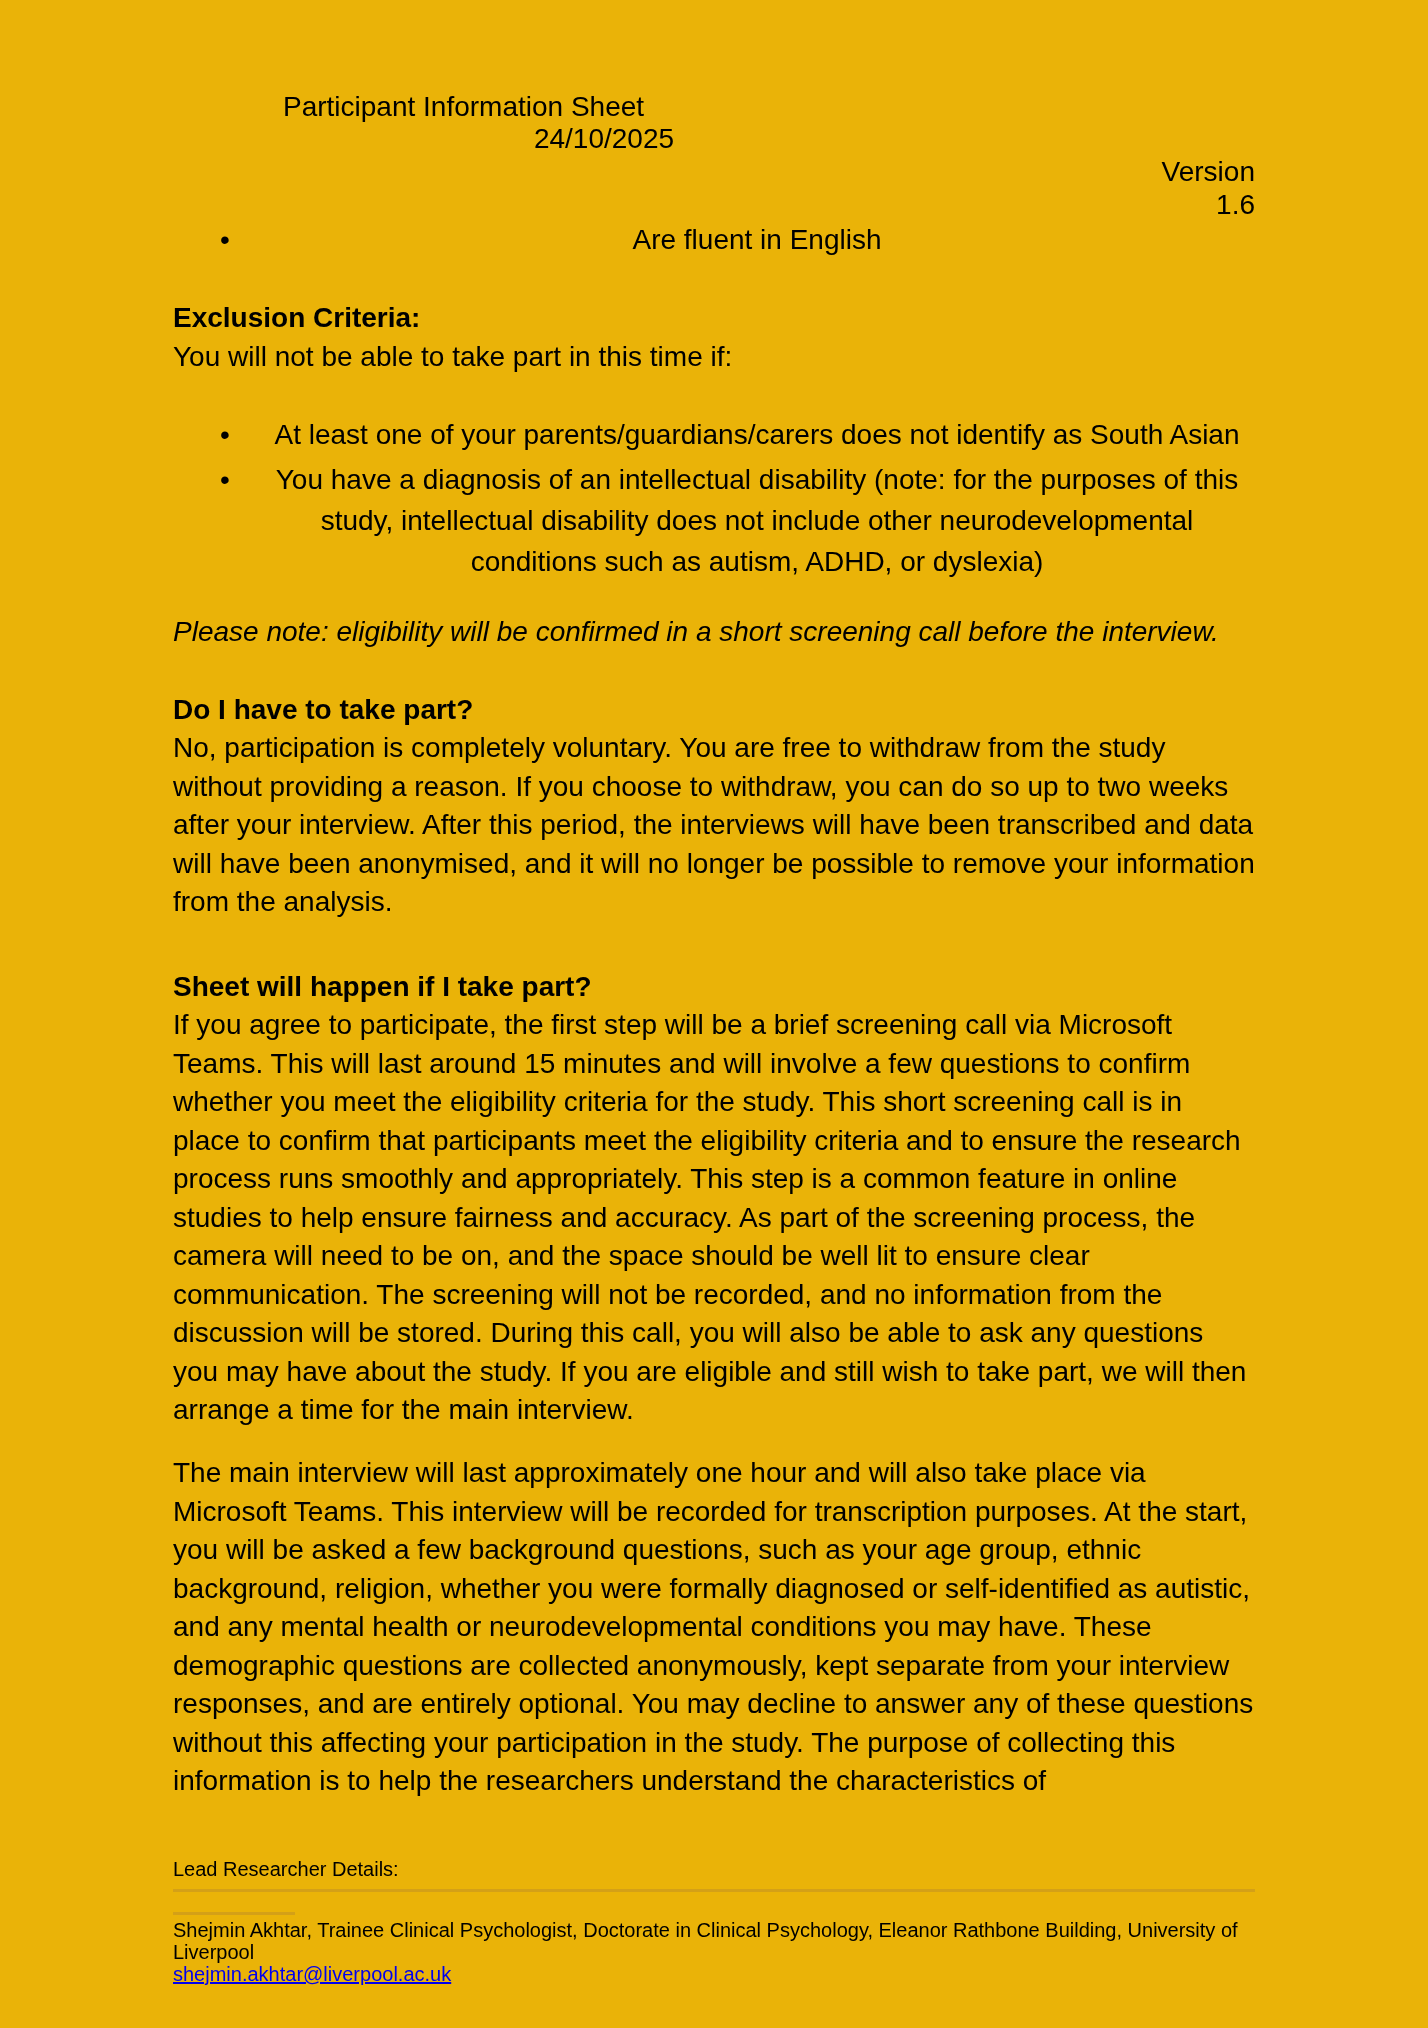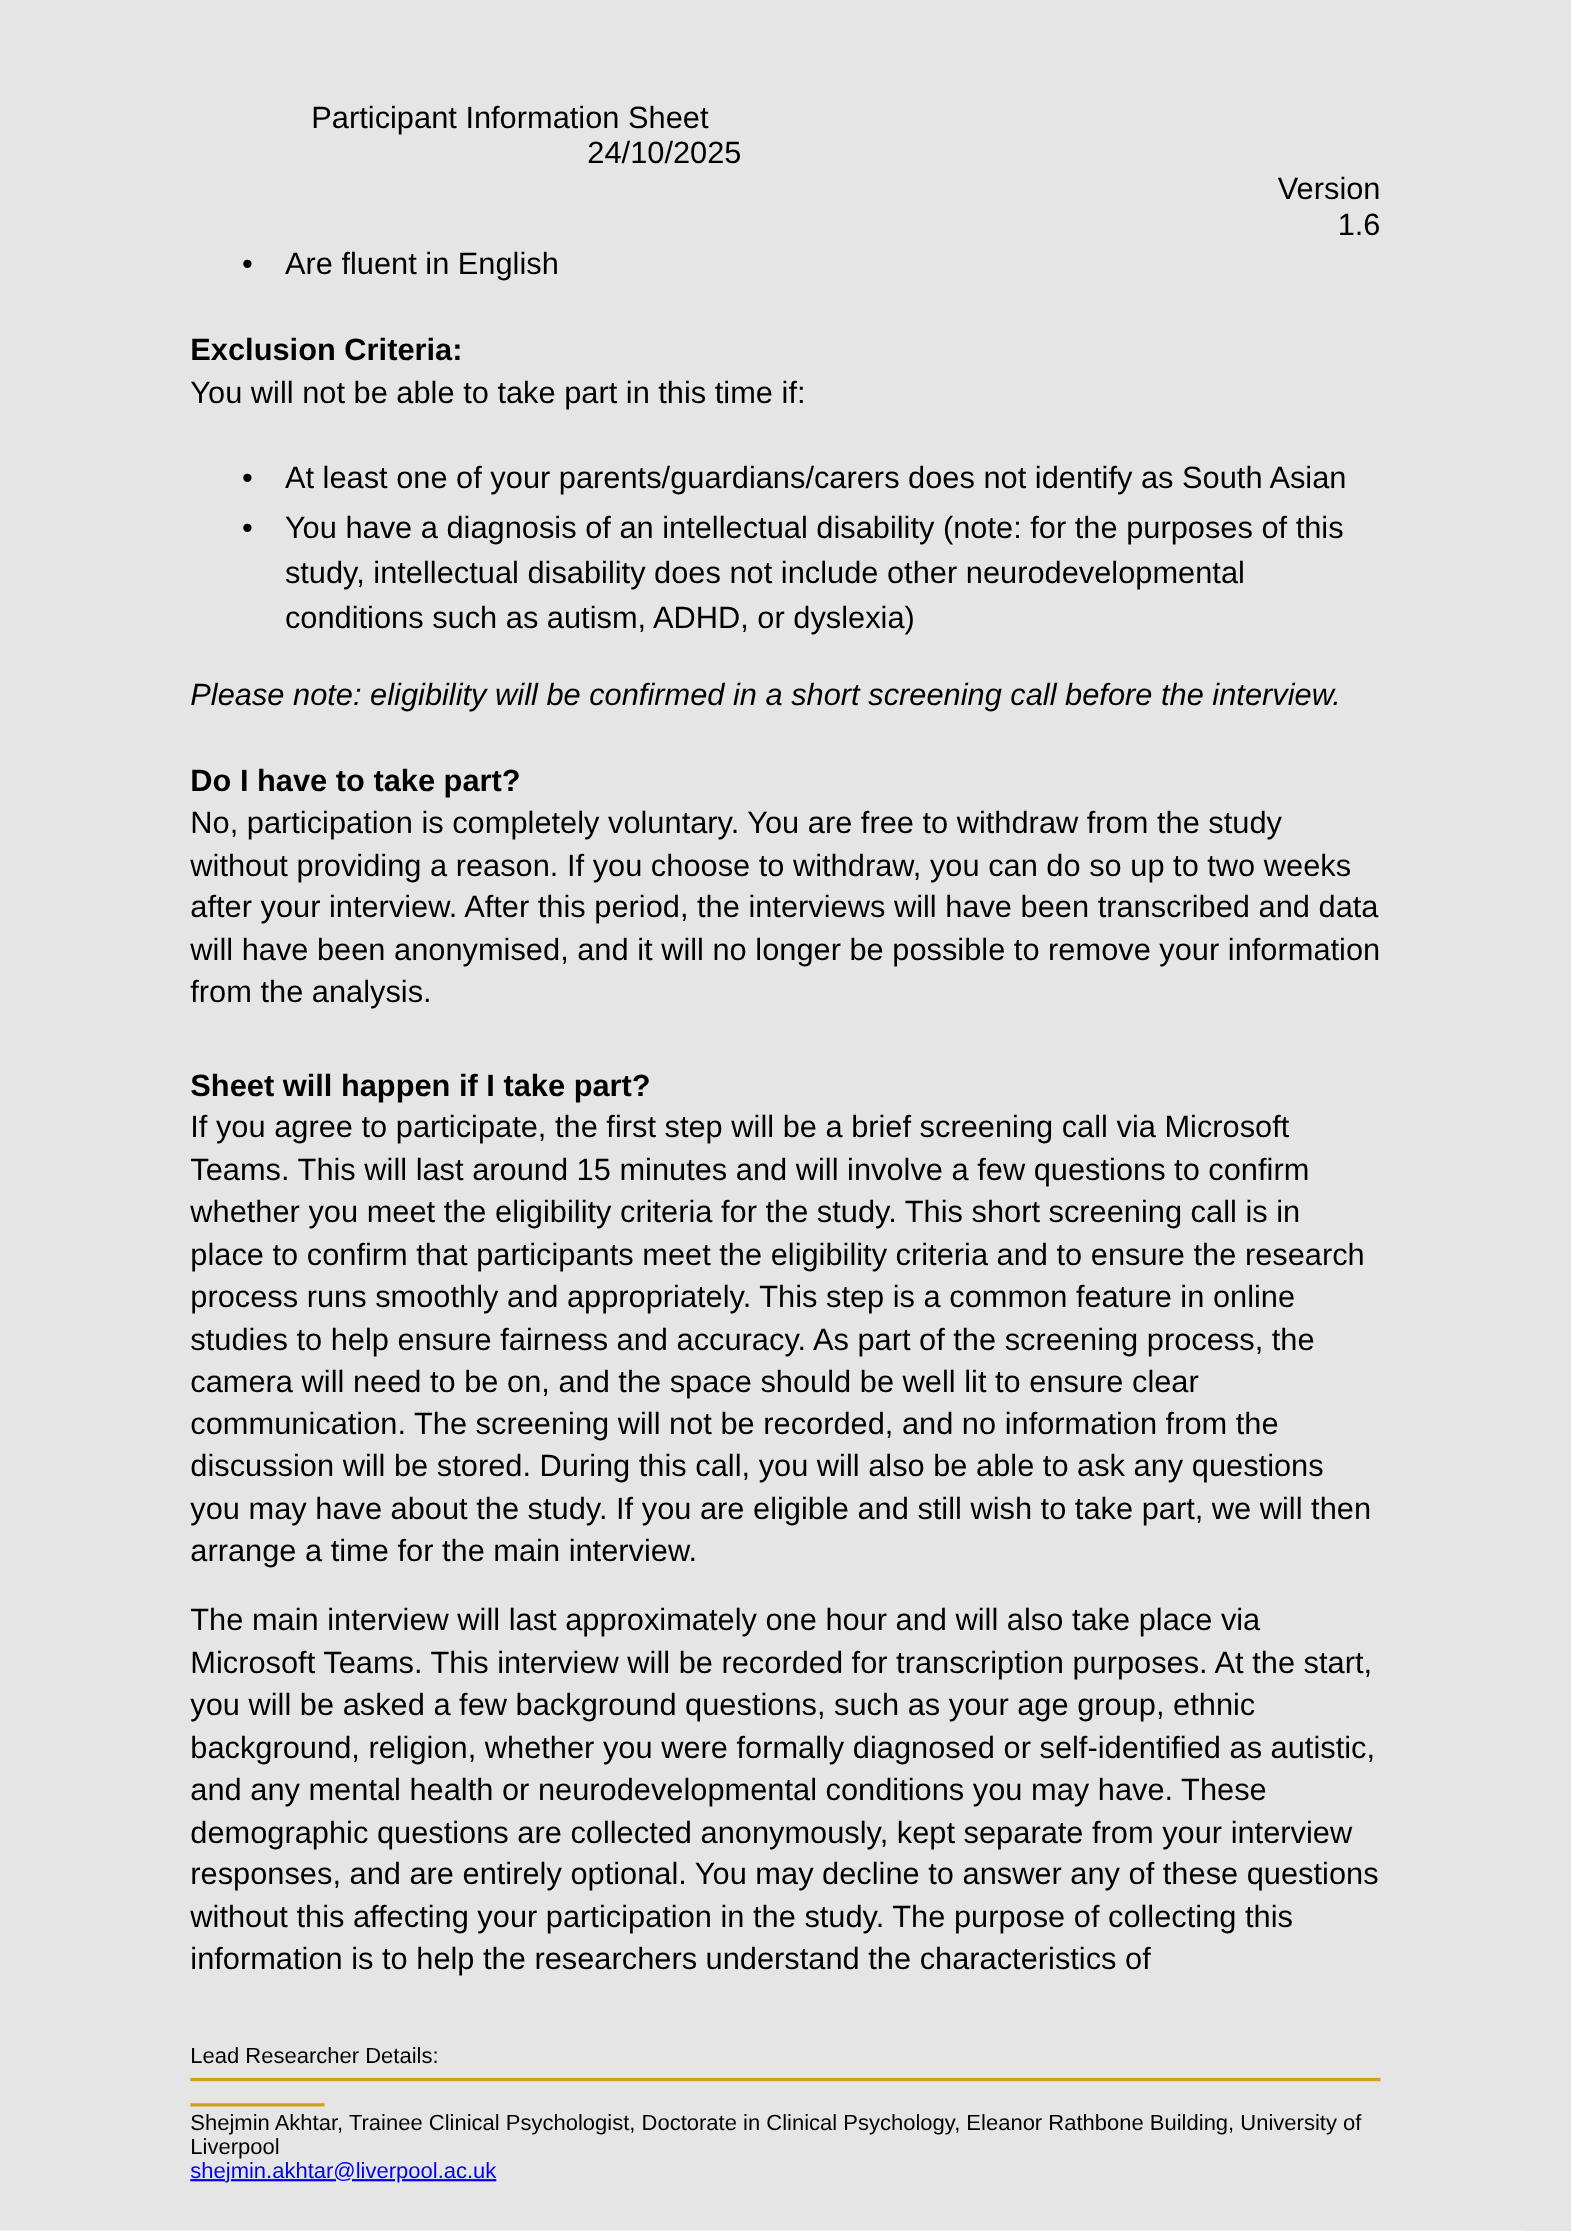--- a/index.html
+++ b/index.html
@@ -1,33 +1,33 @@
 <!DOCTYPE html>
 <html><head>
 <meta charset="utf-8">
 <style>
   html,body { margin:0; padding:0; background:#ffffff; }
   .page {
     position:relative;
     width:1428px; height:2028px;
-    background:#e5e5e5;
+    background:#eab308;
     color:#000000;
     font-family:"Liberation Sans","DejaVu Sans",sans-serif;
     font-size:28px;
     overflow:hidden;
   }
   .abs { position:absolute; left:173px; width:1082px; line-height:38.5px; }
   .title-line { left:283px; width:auto; white-space:nowrap; }
   .date-line { left:0; width:1208px; text-align:center; }
   .version-block { left:auto; right:173px; width:auto; text-align:right; line-height:33px; }
   .heading { font-weight:bold; }
   .italic { font-style:italic; }
   .bullet-row { display:flex; }
   .bullet-row .dot { width:39px; flex:0 0 39px; padding-left:47px; box-sizing:content-box; }
-  .bullet-row .btext { flex:1 1 auto; }
+  .bullet-row .btext { flex:1 1 auto;text-align:center; }
   .list-lh { line-height:41px; }
   .rule { position:absolute; left:173px; height:3px; background:#D4A017; }
   .rule-full { width:1082px; }
   .rule-short { width:122px; }
   .small { font-size:20px; line-height:22px; }
   .email a, .email span { color:#0000EE; text-decoration:underline; }
 </style>
 </head>
 <body>
 

